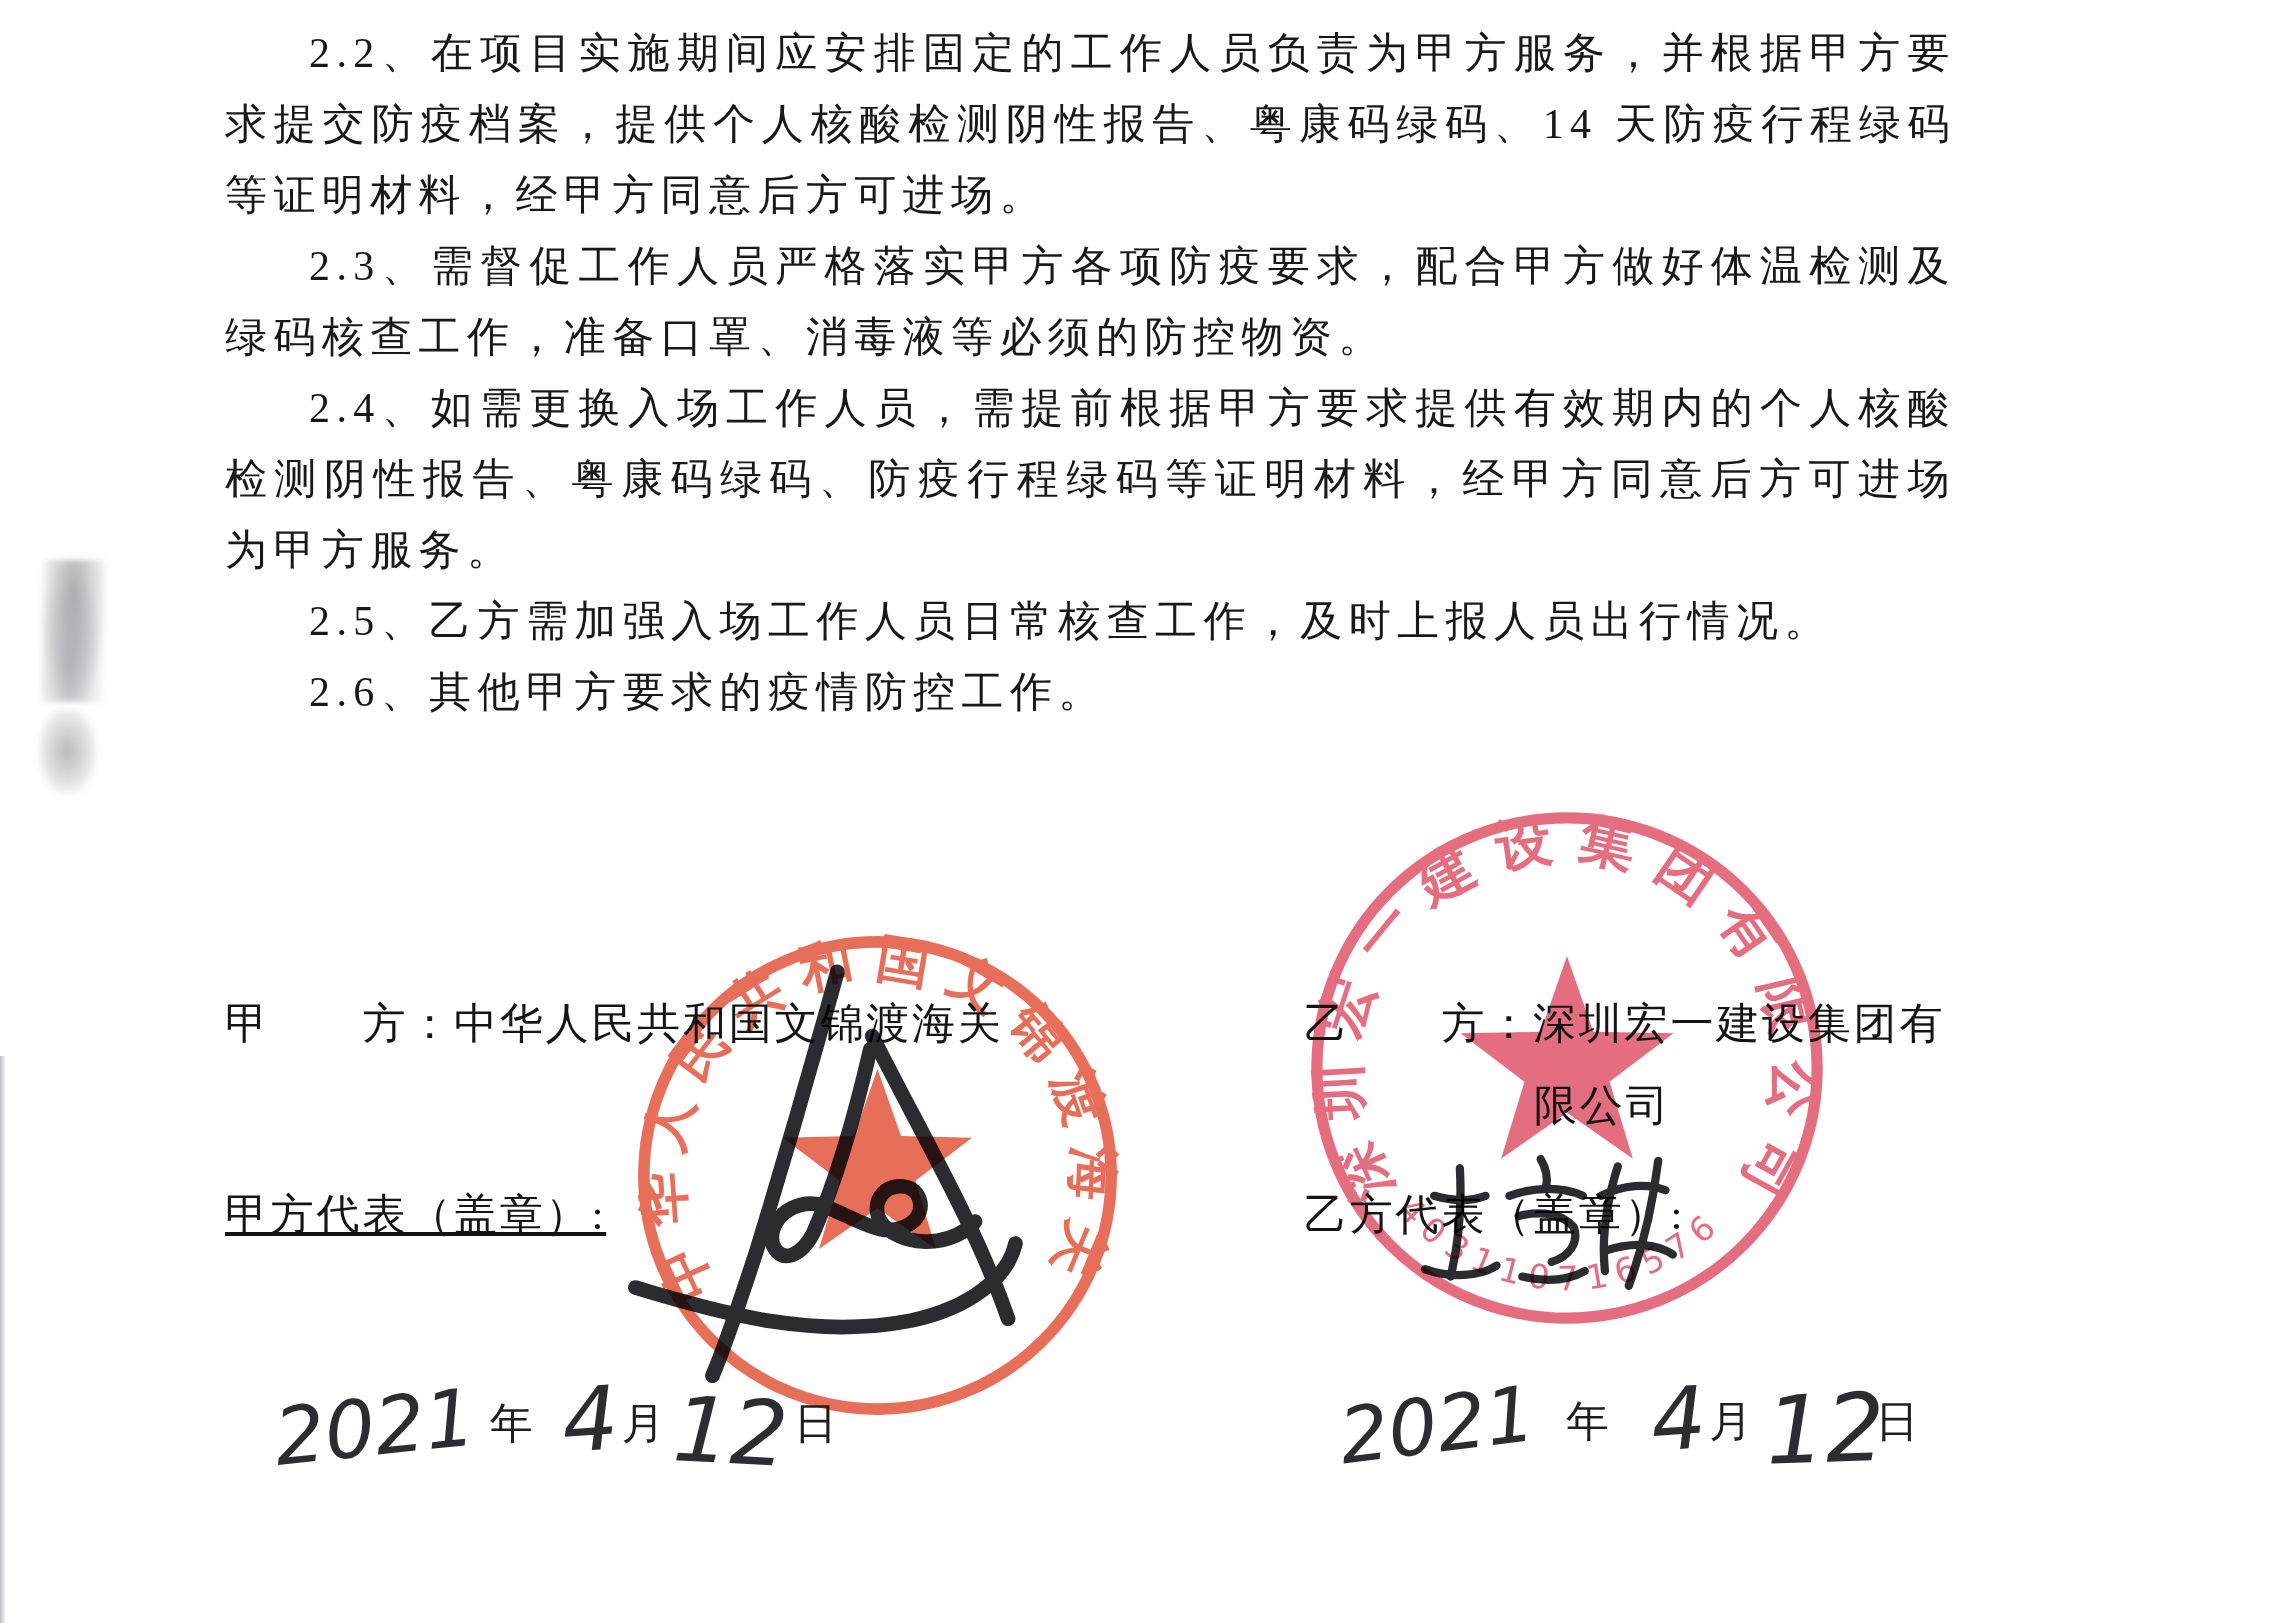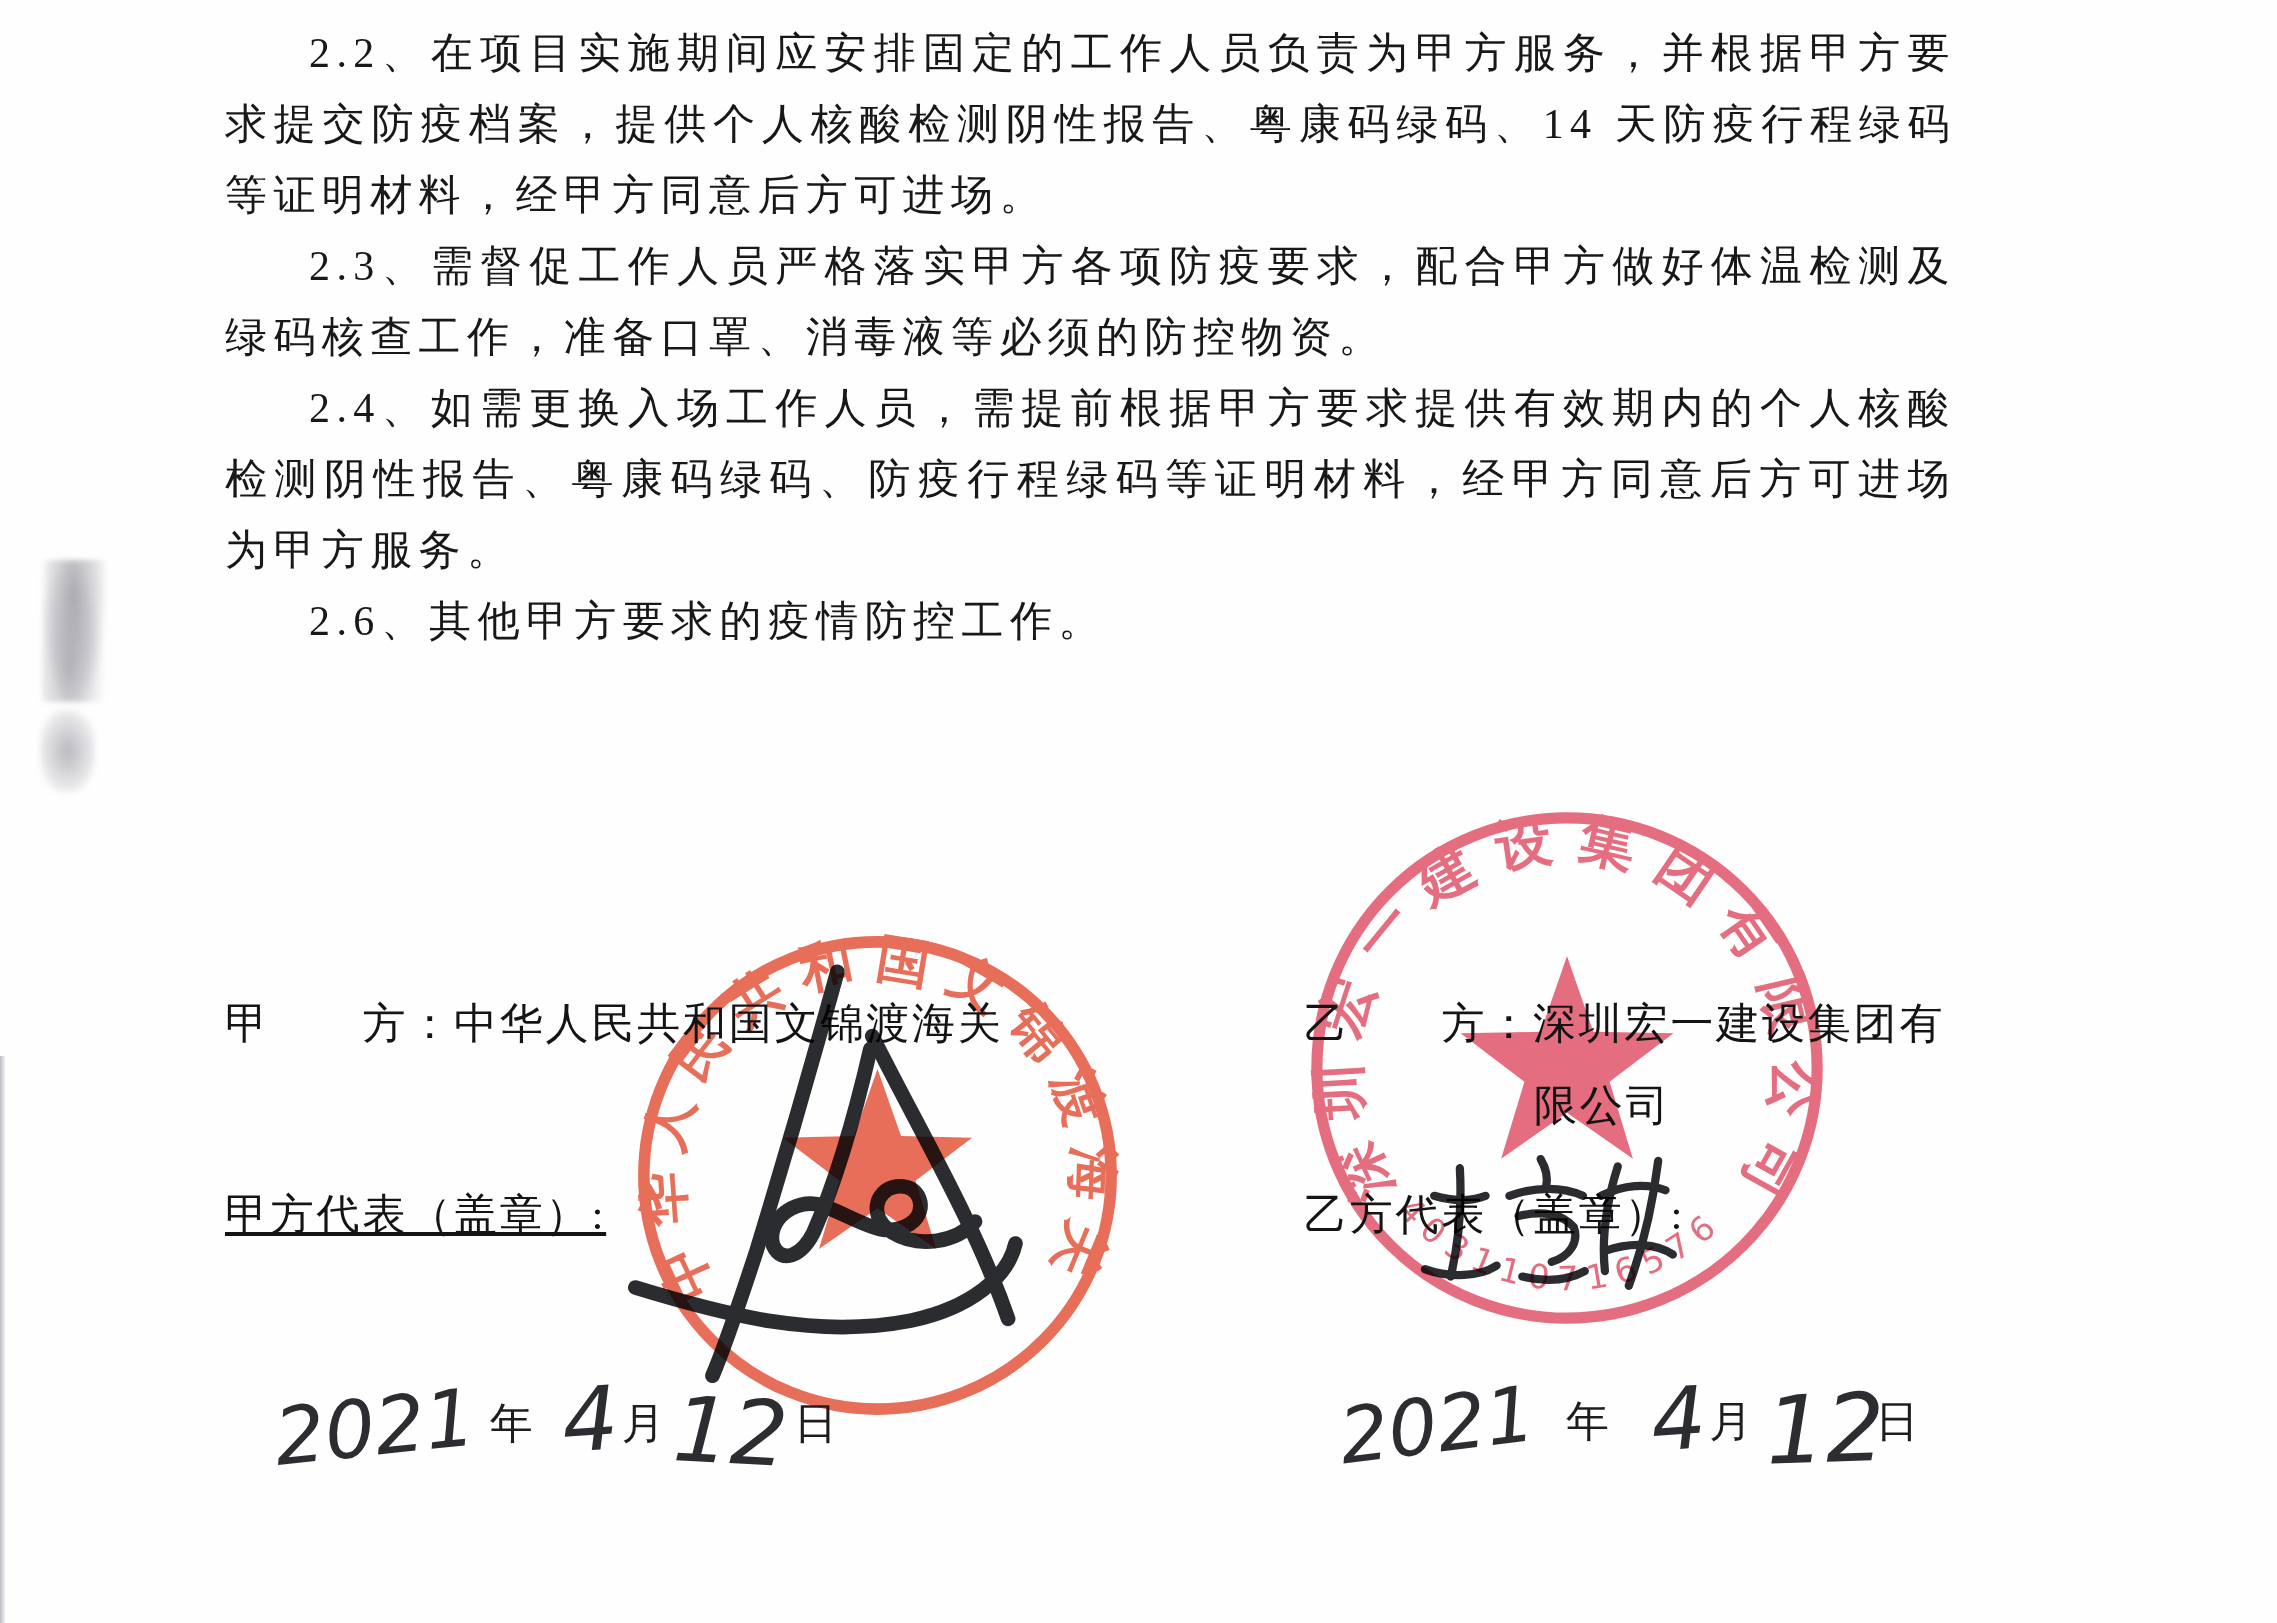--- a/index.html
+++ b/index.html
@@ -119,20 +119,21 @@
 </style>
 </head>
 <body>
 
 <div class="page">
 
   <section class="doc-text">
     <p>2.2、在项目实施期间应安排固定的工作人员负责为甲方服务，并根据甲方要求提交防疫档案，提供个人核酸检测阴性报告、粤康码绿码、14 天防疫行程绿码等证明材料，经甲方同意后方可进场。</p>
     <p>2.3、需督促工作人员严格落实甲方各项防疫要求，配合甲方做好体温检测及绿码核查工作，准备口罩、消毒液等必须的防控物资。</p>
     <p>2.4、如需更换入场工作人员，需提前根据甲方要求提供有效期内的个人核酸检测阴性报告、粤康码绿码、防疫行程绿码等证明材料，经甲方同意后方可进场为甲方服务。</p>
+    <p>2.5、乙方需加强入场工作人员日常核查工作，及时上报人员出行情况。</p>
     <p>2.6、其他甲方要求的疫情防控工作。</p>
   </section>
 
   <svg id="stamp-a" class="stamp" viewBox="0 0 600 600" aria-hidden="true">
     <circle cx="300" cy="300" r="263" fill="none" stroke-width="13" stroke="#e4543a"></circle>
     <polygon points="300,180 326.5,255.6 406.5,257.4 342.8,305.9 365.9,382.6 300,337 234.1,382.6 257.2,305.9 193.5,257.4 273.5,255.6" fill="#e4543a"></polygon>
     <path id="arcA" d="M118.2,427.4 A222,222 0 1 1 481.8,427.4" fill="none"></path>
     <text class="seal-text" font-size="60" letter-spacing="20" fill="#e4543a">
       <textPath href="#arcA">中华人民共和国文锦渡海关</textPath>
     </text>

